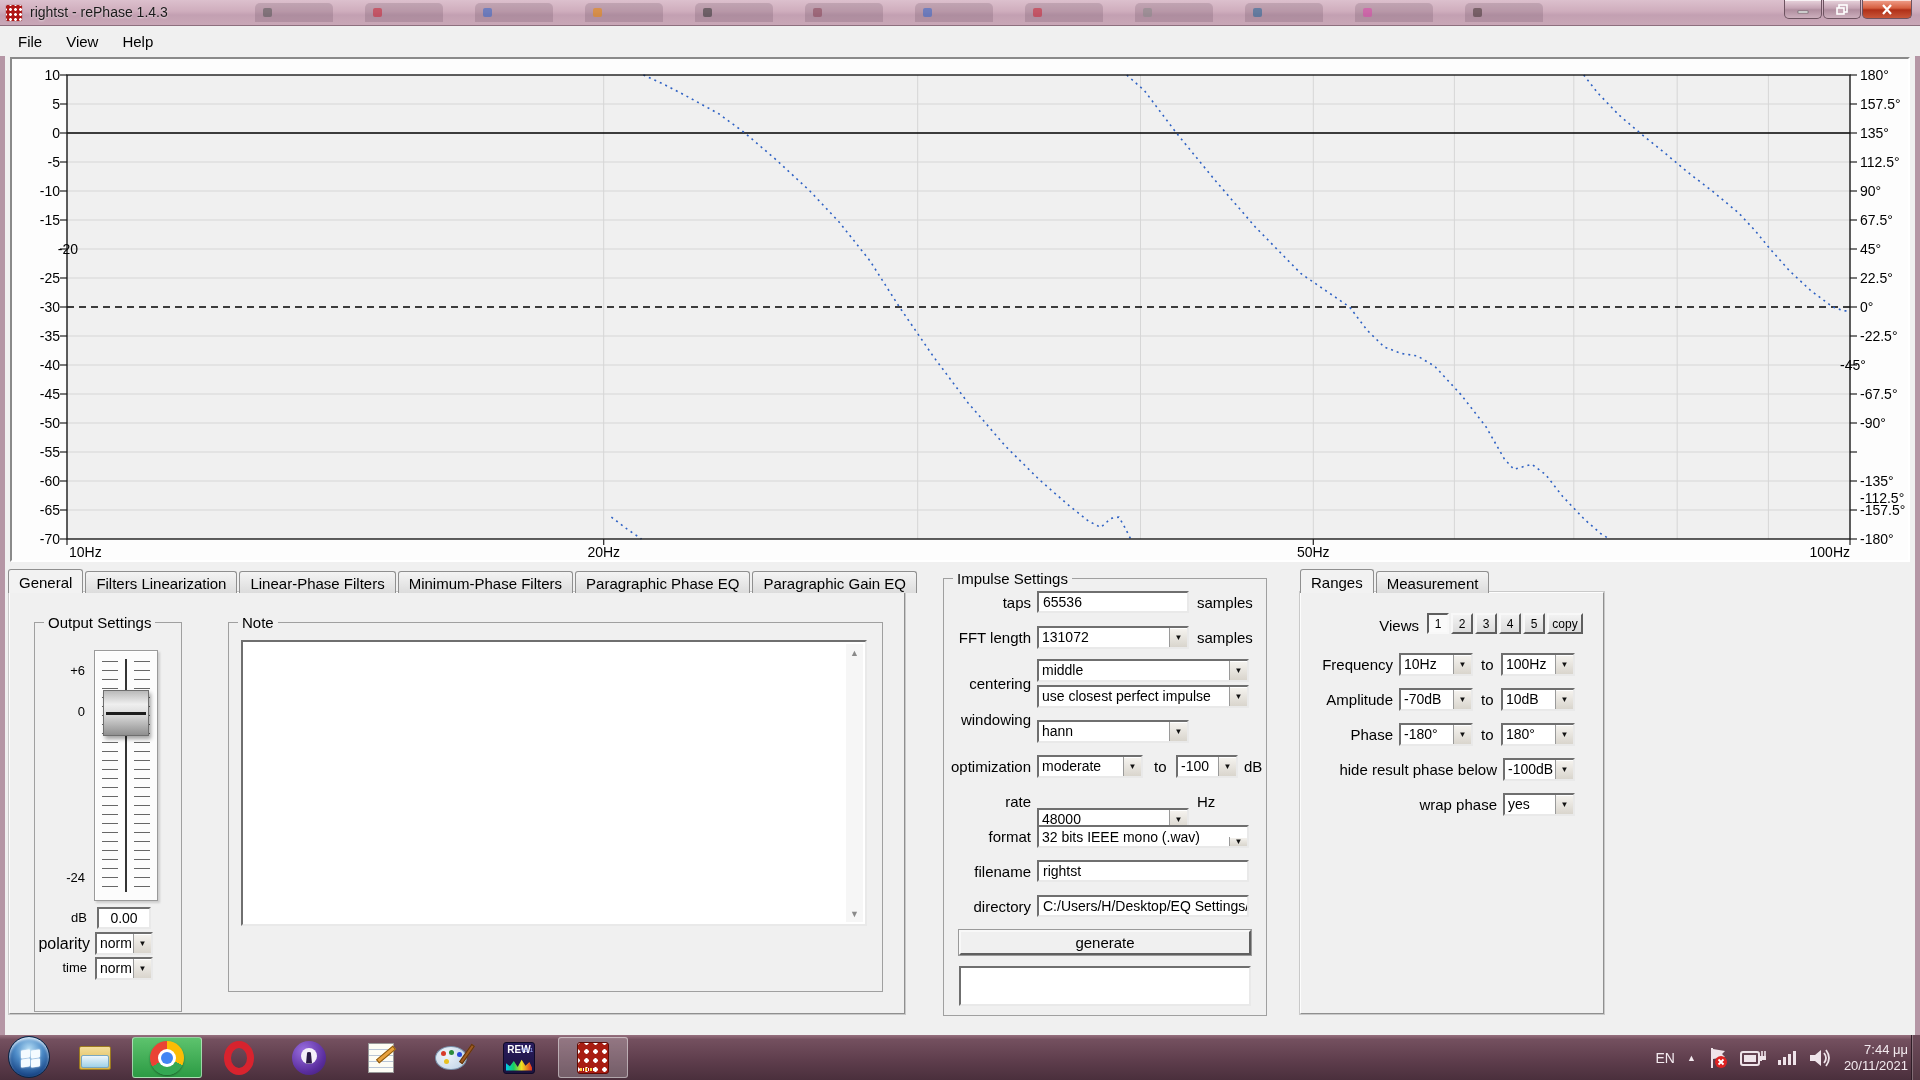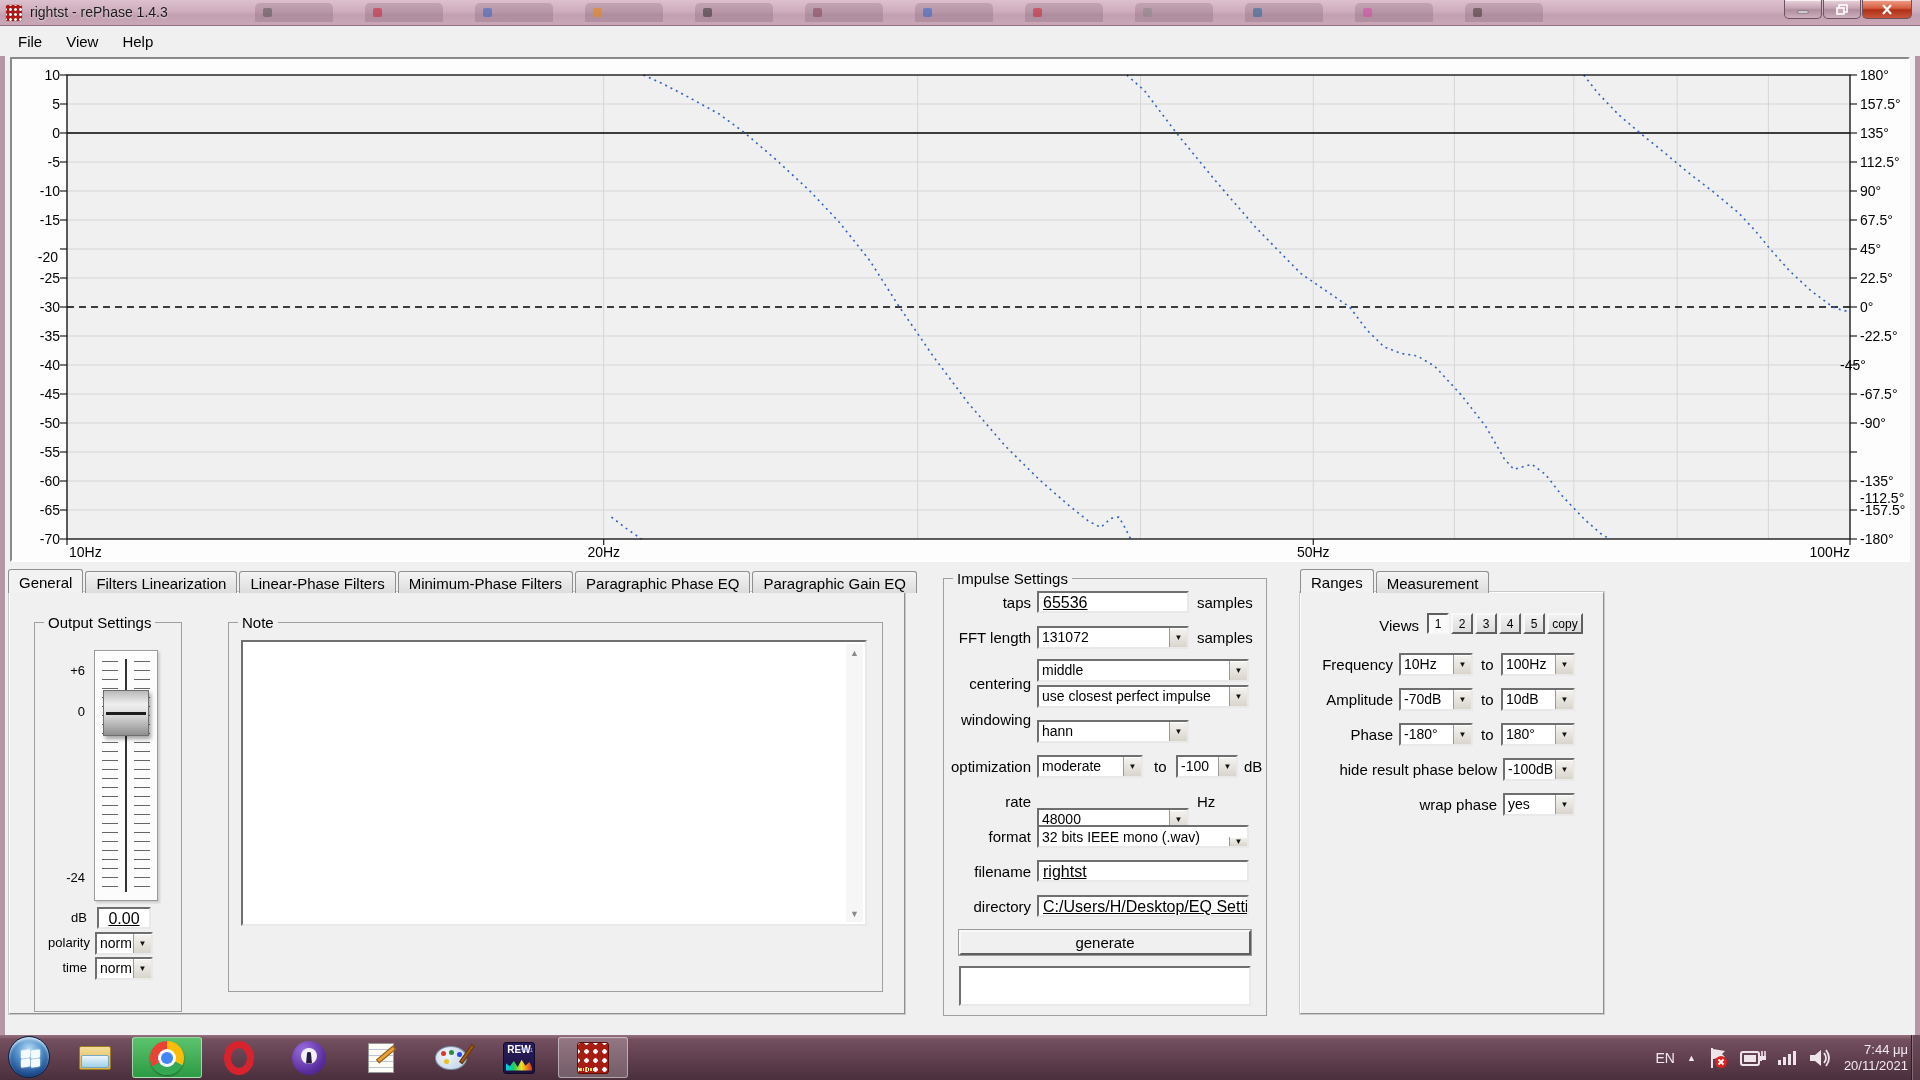--- a/index.html
+++ b/index.html
@@ -45,21 +45,21 @@
   .tab-page { position:absolute; background:#f0f0f0;
     border:1px solid; border-color:#fdfdfd #8f8f8f #8f8f8f #fdfdfd; box-shadow:0 0 0 1px #c9c9c9; }
 
   
   .group { position:absolute; border:1px solid #a0a0a0;padding-left:32px; }
   .group-label { position:absolute; top:-9px; left:9px; background:#f0f0f0; padding:0 4px;
     font-size:15px; white-space:nowrap; }
   .lbl { position:absolute; font-size:15px; white-space:nowrap; }
   .r-lbl { text-align:right; }
   .tbox { position:absolute; background:#fff; border:2px solid; border-color:#6f6f6f #e9e9e9 #e9e9e9 #6f6f6f;
-    font-size:16px; padding:1px 4px; white-space:nowrap; overflow:hidden; height:22px;text-decoration:underline; }
+    font-size:14px; padding:1px 4px; white-space:nowrap; overflow:hidden; height:22px; }
   .combo { position:absolute; height:23px; background:#fff; border:2px solid;
     border-color:#6f6f6f #e9e9e9 #e9e9e9 #6f6f6f; display:flex; }
   .combo-val { flex:1; font-size:14px; padding:1px 3px; white-space:nowrap; overflow:hidden; }
   .combo-btn { width:18px; background:linear-gradient(180deg,#f6f4f0,#d9d5cd);
     border-left:1px solid #9a9a9a; display:flex; align-items:center; justify-content:center;
     font-size:8px; color:#111; box-shadow:inset 0 1px #fff; }
   .btn3d { position:absolute; background:#f0f0f0; border:2px solid;
     border-color:#f8f8f8 #5f5f5f #5f5f5f #f8f8f8; box-shadow:0 0 0 1px #9a9a9a;
     display:flex; align-items:center; justify-content:center; font-size:15px; }
   .sunken { position:absolute; background:#fff; border:2px solid;
@@ -298,21 +298,21 @@
       <path d="M1516.7,0.0 L1530.8,18.0 L1551.9,40.0 L1574.6,59.3 L1598.5,78.6 L1621.7,98.0 L1645.2,116.0 L1671.6,137.9 L1688.4,156.0 L1703.1,174.0 L1722.6,195.9 L1743.3,215.2 L1765.8,232.0 L1776.8,235.9 L1783.0,235.9 " fill="none" stroke="#2f62c4" stroke-width="1.6" stroke-dasharray="2 4"></path>
       <rect x="0" y="0" width="1783" height="464" fill="none" stroke="#1a1a1a" stroke-width="1.4"></rect>
     </svg>
   <div id="ylabels-left">
       <div class="tick-label" style="left: 6px; width: 42px; text-align: right; top: 9px;">10</div>
       <div class="tick-label" style="left: 6px; width: 42px; text-align: right; top: 38px;">5</div>
       <div class="tick-label" style="left: 6px; width: 42px; text-align: right; top: 67px;">0</div>
       <div class="tick-label" style="left: 6px; width: 42px; text-align: right; top: 96px;">-5</div>
       <div class="tick-label" style="left: 6px; width: 42px; text-align: right; top: 125px;">-10</div>
       <div class="tick-label" style="left: 6px; width: 42px; text-align: right; top: 154px;">-15</div>
-      <div class="tick-label" style="left: 4px; width: 42px; text-align: right; top: 183px; margin-top: 8px;">-20</div>
+      <div class="tick-label" style="left: 24px; width: 42px; text-align: right; top: 183px;">-20</div>
       <div class="tick-label" style="left: 6px; width: 42px; text-align: right; top: 212px;">-25</div>
       <div class="tick-label" style="left: 6px; width: 42px; text-align: right; top: 241px;">-30</div>
       <div class="tick-label" style="left: 6px; width: 42px; text-align: right; top: 270px;">-35</div>
       <div class="tick-label" style="left: 6px; width: 42px; text-align: right; top: 299px;">-40</div>
       <div class="tick-label" style="left: 6px; width: 42px; text-align: right; top: 328px;">-45</div>
       <div class="tick-label" style="left: 6px; width: 42px; text-align: right; top: 357px;">-50</div>
       <div class="tick-label" style="left: 6px; width: 42px; text-align: right; top: 386px;">-55</div>
       <div class="tick-label" style="left: 6px; width: 42px; text-align: right; top: 415px;">-60</div>
       <div class="tick-label" style="left: 6px; width: 42px; text-align: right; top: 444px;">-65</div>
       <div class="tick-label" style="left: 6px; width: 42px; text-align: right; top: 473px;">-70</div>
@@ -360,21 +360,21 @@
   <div class="lbl r-lbl" style="left:8px; top:81px; width:42px; font-size:13px;">0</div>
   <div class="lbl r-lbl" style="left:8px; top:247px; width:42px; font-size:13px;">-24</div>
   <div class="fader-box" style="left:59px; top:27px; width:64px; height:251px;">
     <div class="fader-ticks" style="left:7px;"></div>
     <div class="fader-ticks" style="right:7px;"></div>
     <div class="fader-line"></div>
     <div class="fader-thumb" style="top:39px;"></div>
   </div>
   <div class="lbl r-lbl" style="left:0; top:287px; width:52px; font-size:13px;">dB</div>
   <div class="tbox" style="left:62px; top:284px; width:54px; text-align:center;"><span>0.00</span></div>
-  <div class="lbl r-lbl" style="left:3px; top:312px; width:52px; font-size:13px;">polarity</div>
+  <div class="lbl r-lbl" style="left:3px; top:312px; width:52px; font-size:16px;">polarity</div>
   <div class="combo" style="left:60px; top:309px; width:58px;">
     <span class="combo-val">norm</span>
     <span class="combo-btn">▼</span>
   </div>
   <div class="lbl r-lbl" style="left:0; top:337px; width:52px; font-size:13px;">time</div>
   <div class="combo" style="left:60px; top:334px; width:58px;">
     <span class="combo-val">norm</span>
     <span class="combo-btn">▼</span>
   </div>
 </div>

